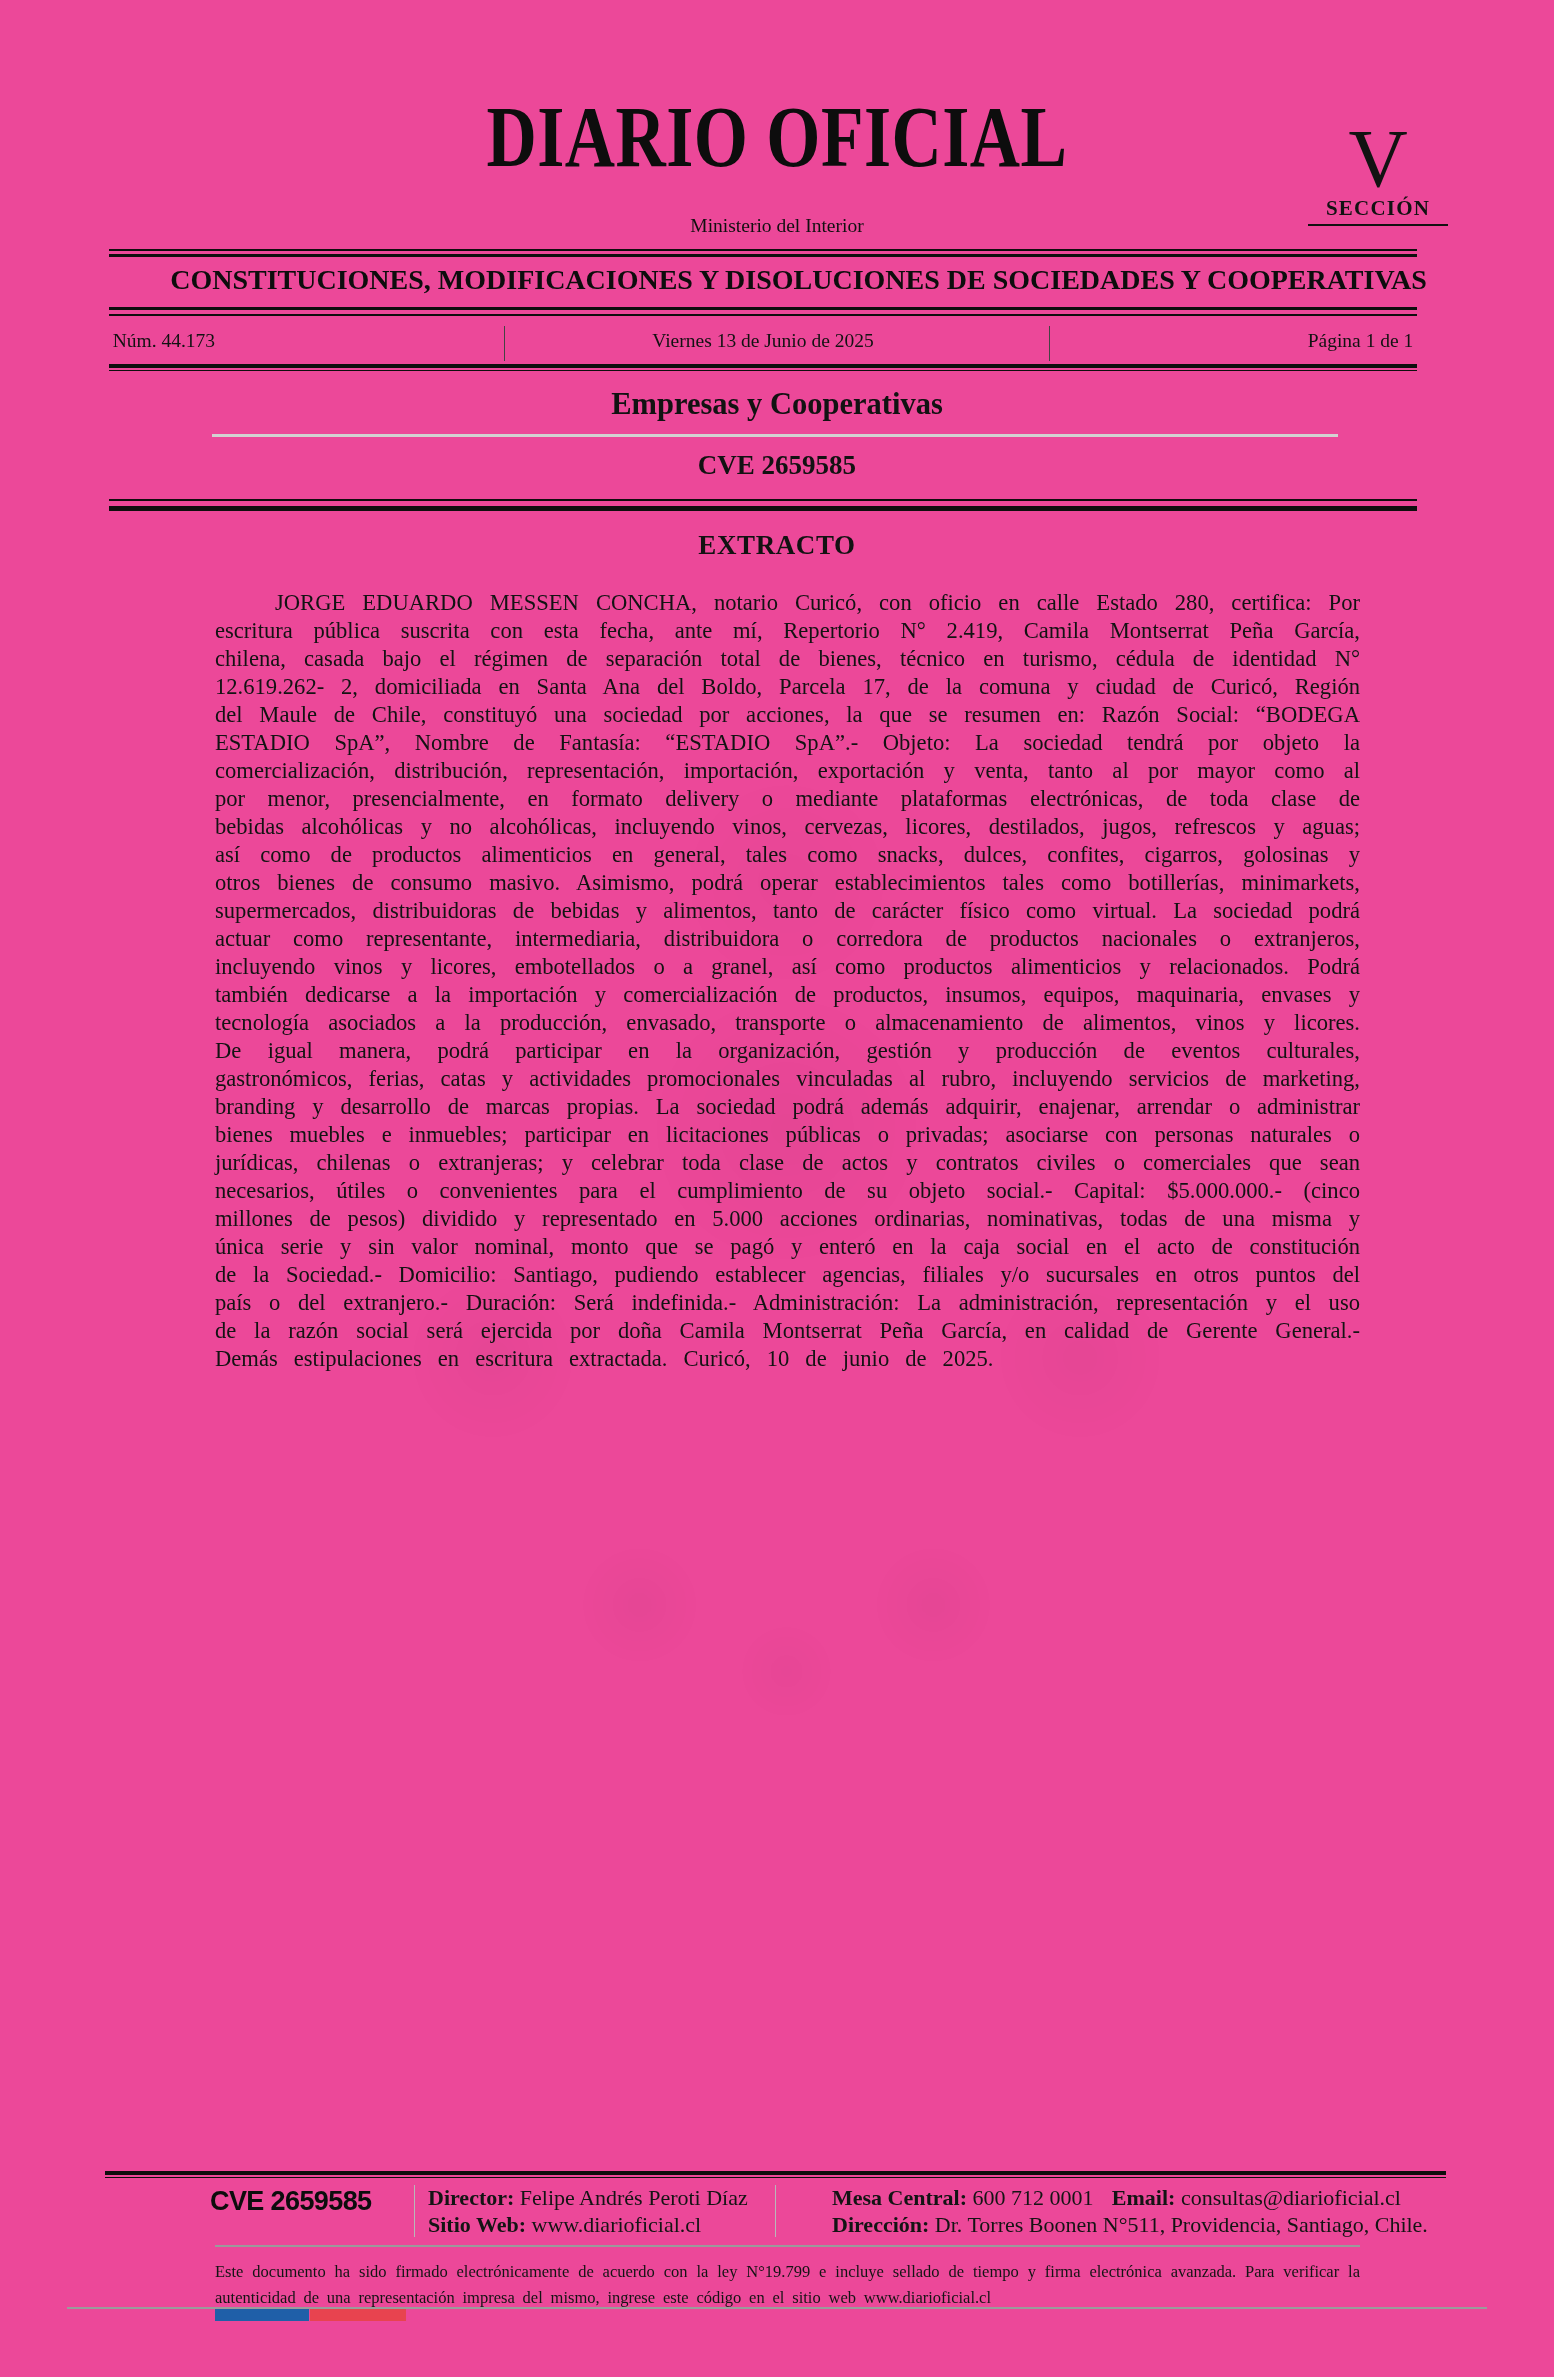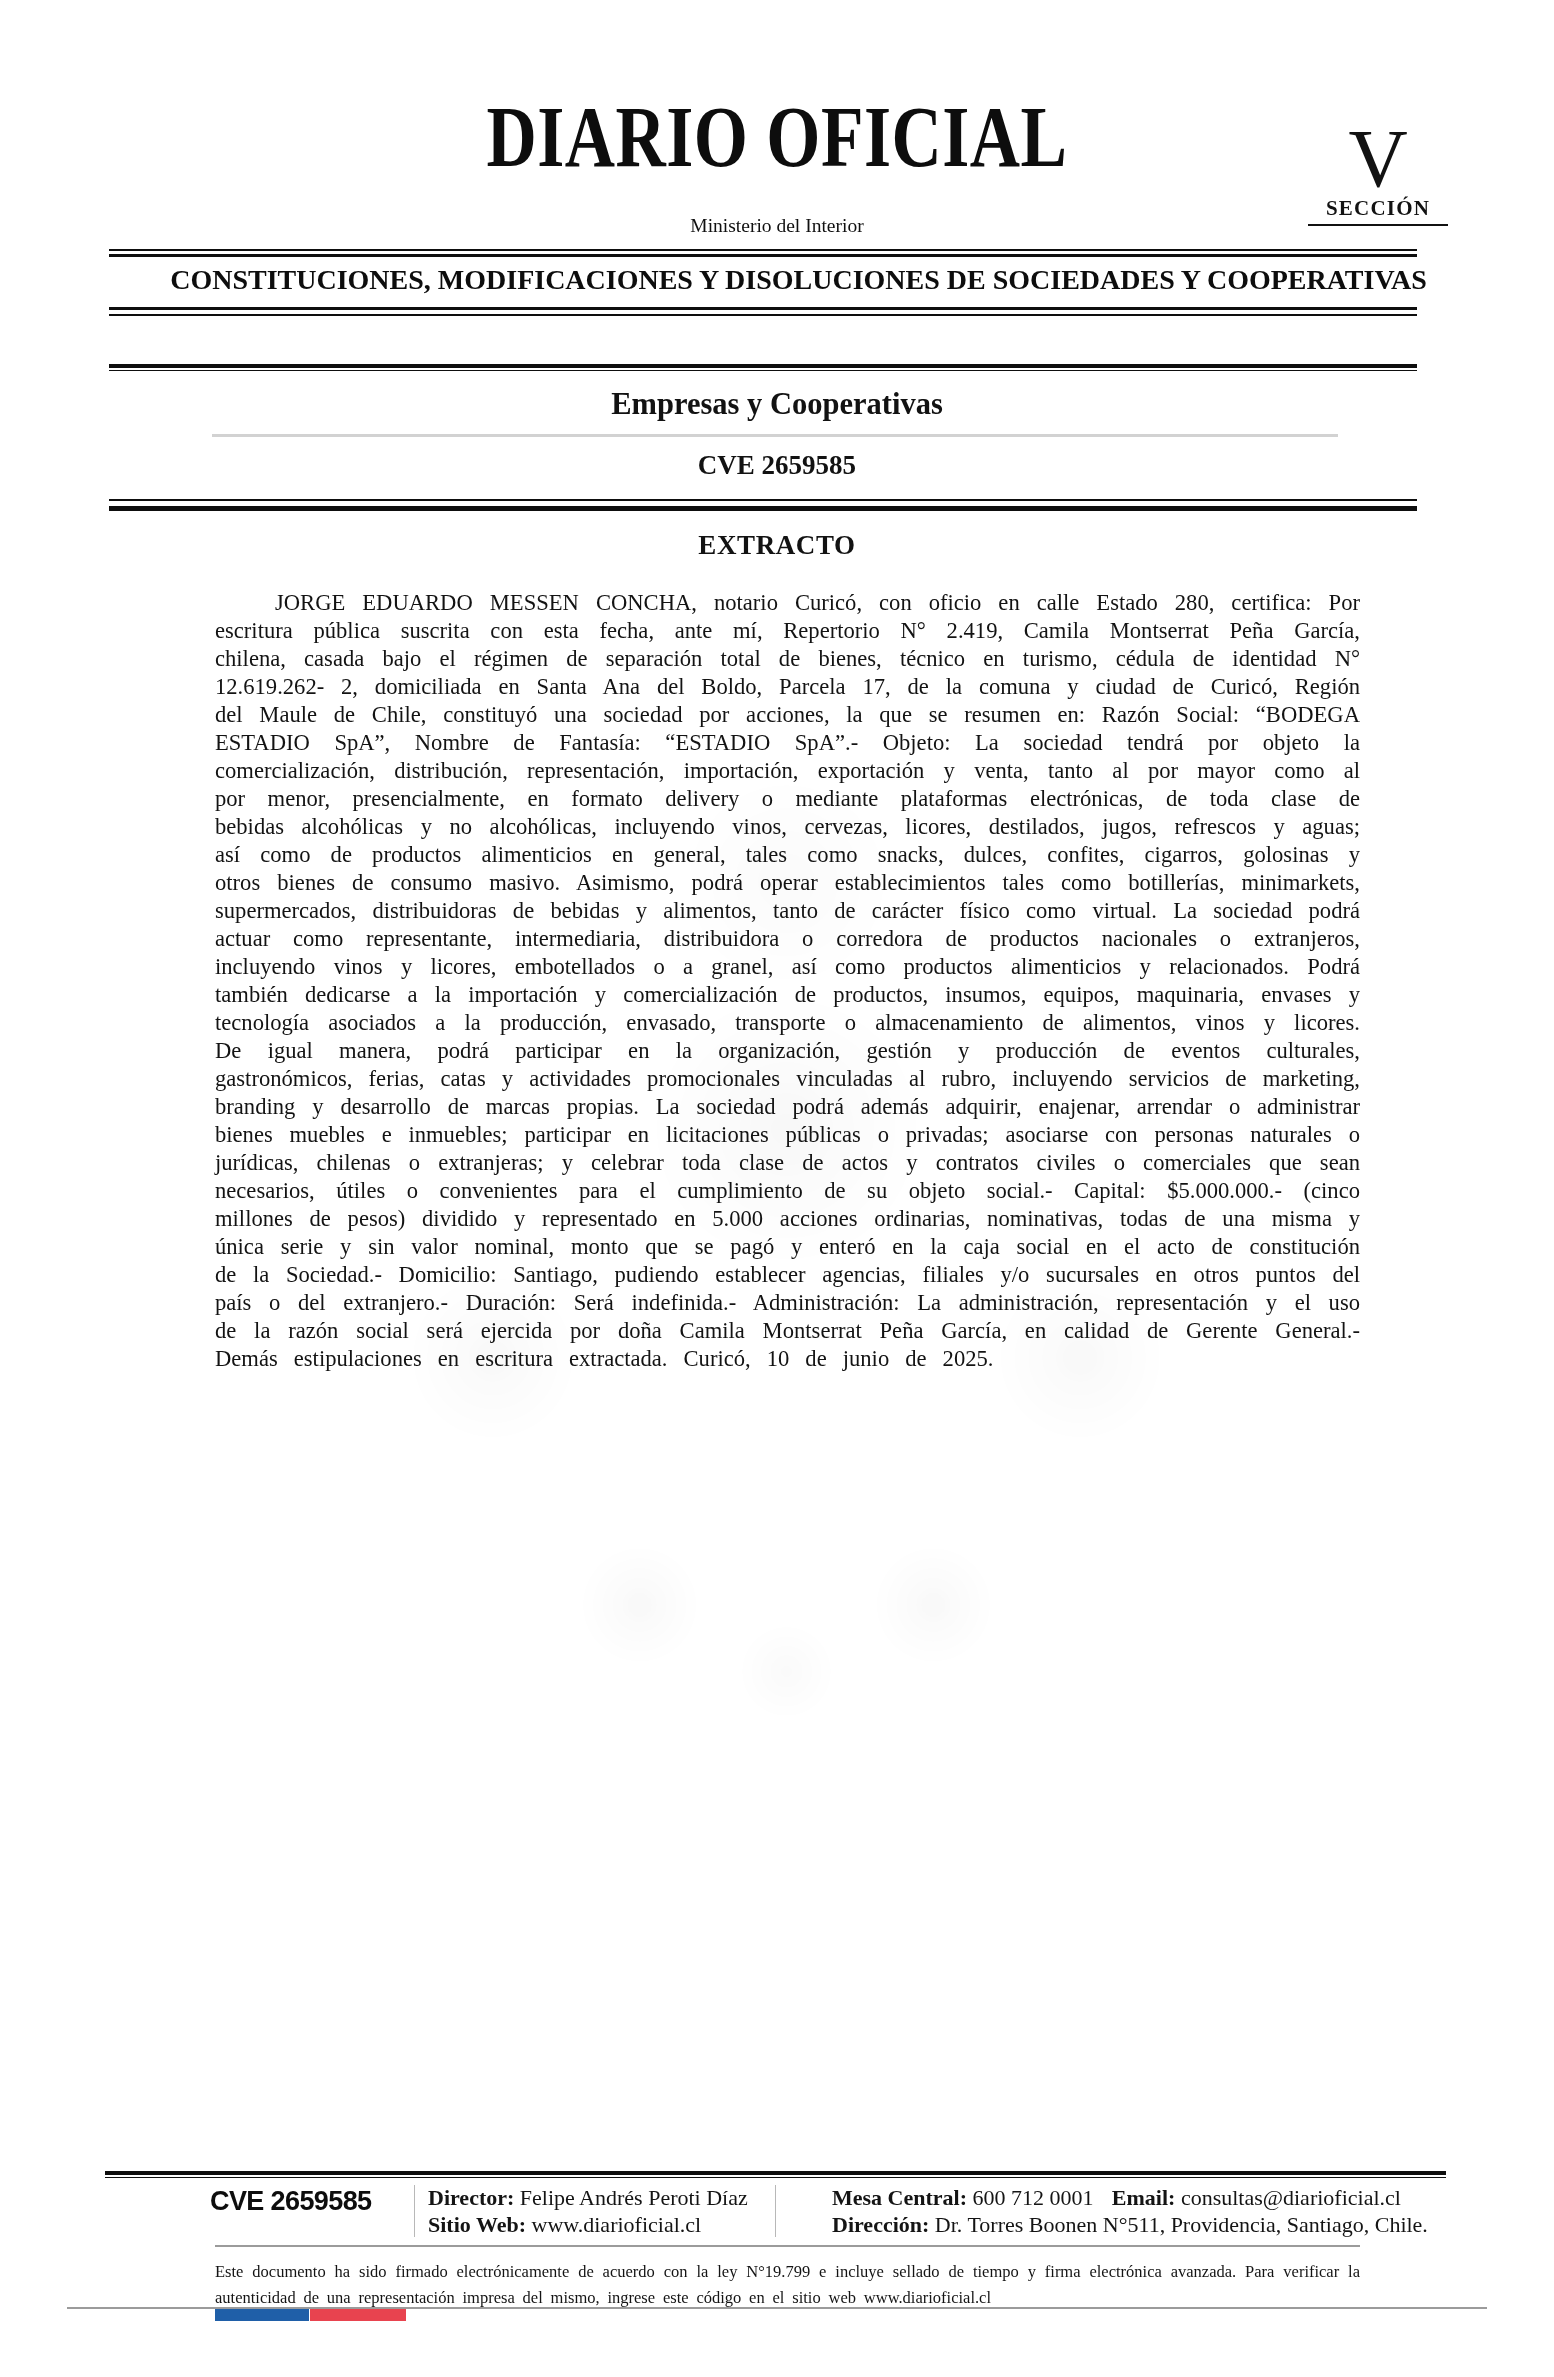--- a/index.html
+++ b/index.html
@@ -1,18 +1,18 @@
 <!DOCTYPE html>
 <html style="font-size:9.8px"><head>
 <meta charset="utf-8">
 <title>Diario Oficial</title>
 <style>
   html,body{margin:0;padding:0;background:#e9e9e9;}
   .page{
-    position:relative; width:1554px; height:2377px; background:#ffffff;
+    position:relative; width:1554px; height:2377px; background:#ec4899;
     margin:0 auto; overflow:hidden; color:#121212;
     font-family:"Liberation Serif", serif;
   }
   .abs{position:absolute;}
   .center{left:0; right:0; text-align:center;}
 
   
   .watermark{
     top:768px; left:262px; width:1049px; height:951px;
     filter:blur(4.3px); opacity:.55; pointer-events:none;
@@ -105,20 +105,27 @@
   <div class="abs section-badge">
     <div class="badge-v">V</div>
     <div class="badge-word">SECCIÓN</div>
     <div class="badge-underline"></div>
   </div>
 
   <div class="abs rule rule-a"></div>
   <div class="abs center banner">CONSTITUCIONES, MODIFICACIONES Y DISOLUCIONES DE SOCIEDADES Y COOPERATIVAS</div>
   <div class="abs rule rule-b"></div>
 
+  <div class="abs issue-row">
+    <span class="issue-num">Núm. 44.173</span>
+    <span class="issue-sep issue-sep1"></span>
+    <span class="issue-date">Viernes 13 de Junio de 2025</span>
+    <span class="issue-sep issue-sep2"></span>
+    <span class="issue-page">Página 1 de 1</span>
+  </div>
   <div class="abs rule rule-c"></div>
 
   <div class="abs center section-title">Empresas y Cooperativas</div>
   <div class="abs rule-light"></div>
   <div class="abs center cve-line">CVE 2659585</div>
   <div class="abs rule rule-d"></div>
 
   <div class="abs center extracto">EXTRACTO</div>
   <div class="abs body-text">JORGE EDUARDO MESSEN CONCHA, notario Curicó, con oficio en calle Estado 280, certifica: Por escritura pública suscrita con esta fecha, ante mí, Repertorio N° 2.419, Camila Montserrat Peña García, chilena, casada bajo el régimen de separación total de bienes, técnico en turismo, cédula de identidad N° 12.619.262- 2, domiciliada en Santa Ana del Boldo, Parcela 17, de la comuna y ciudad de Curicó, Región del Maule de Chile, constituyó una sociedad por acciones, la que se resumen en: Razón Social: “BODEGA ESTADIO SpA”, Nombre de Fantasía: “ESTADIO SpA”.- Objeto: La sociedad tendrá por objeto la comercialización, distribución, representación, importación, exportación y venta, tanto al por mayor como al por menor, presencialmente, en formato delivery o mediante plataformas electrónicas, de toda clase de bebidas alcohólicas y no alcohólicas, incluyendo vinos, cervezas, licores, destilados, jugos, refrescos y aguas; así como de productos alimenticios en general, tales como snacks, dulces, confites, cigarros, golosinas y otros bienes de consumo masivo. Asimismo, podrá operar establecimientos tales como botillerías, minimarkets, supermercados, distribuidoras de bebidas y alimentos, tanto de carácter físico como virtual. La sociedad podrá actuar como representante, intermediaria, distribuidora o corredora de productos nacionales o extranjeros, incluyendo vinos y licores, embotellados o a granel, así como productos alimenticios y relacionados. Podrá también dedicarse a la importación y comercialización de productos, insumos, equipos, maquinaria, envases y tecnología asociados a la producción, envasado, transporte o almacenamiento de alimentos, vinos y licores. De igual manera, podrá participar en la organización, gestión y producción de eventos culturales, gastronómicos, ferias, catas y actividades promocionales vinculadas al rubro, incluyendo servicios de marketing, branding y desarrollo de marcas propias. La sociedad podrá además adquirir, enajenar, arrendar o administrar bienes muebles e inmuebles; participar en licitaciones públicas o privadas; asociarse con personas naturales o jurídicas, chilenas o extranjeras; y celebrar toda clase de actos y contratos civiles o comerciales que sean necesarios, útiles o convenientes para el cumplimiento de su objeto social.- Capital: $5.000.000.- (cinco millones de pesos) dividido y representado en 5.000 acciones ordinarias, nominativas, todas de una misma y única serie y sin valor nominal, monto que se pagó y enteró en la caja social en el acto de constitución de la Sociedad.- Domicilio: Santiago, pudiendo establecer agencias, filiales y/o sucursales en otros puntos del país o del extranjero.- Duración: Será indefinida.- Administración: La administración, representación y el uso de la razón social será ejercida por doña Camila Montserrat Peña García, en calidad de Gerente General.- Demás estipulaciones en escritura extractada. Curicó, 10 de junio de 2025.</div>
 

